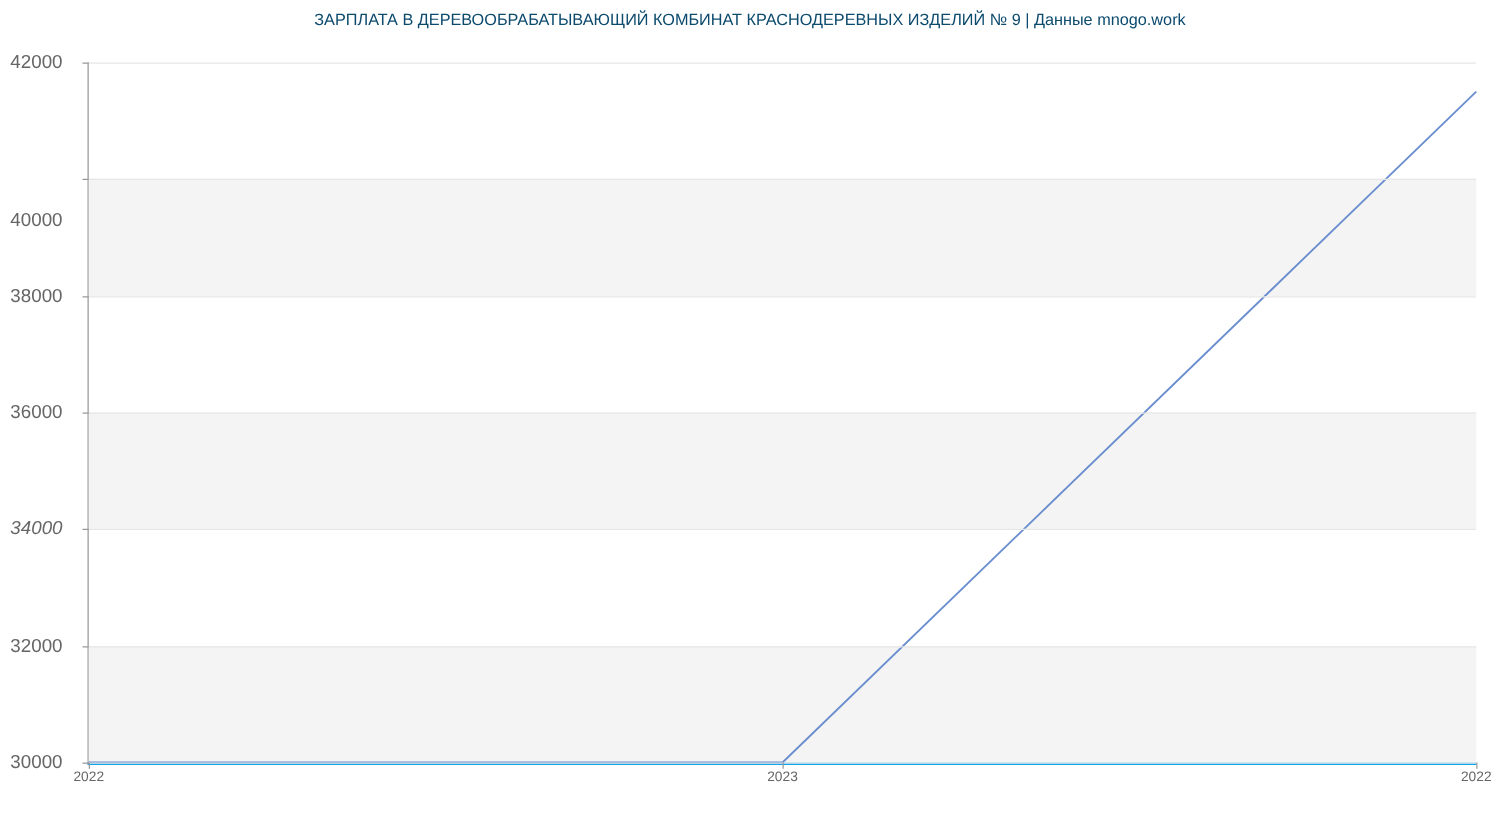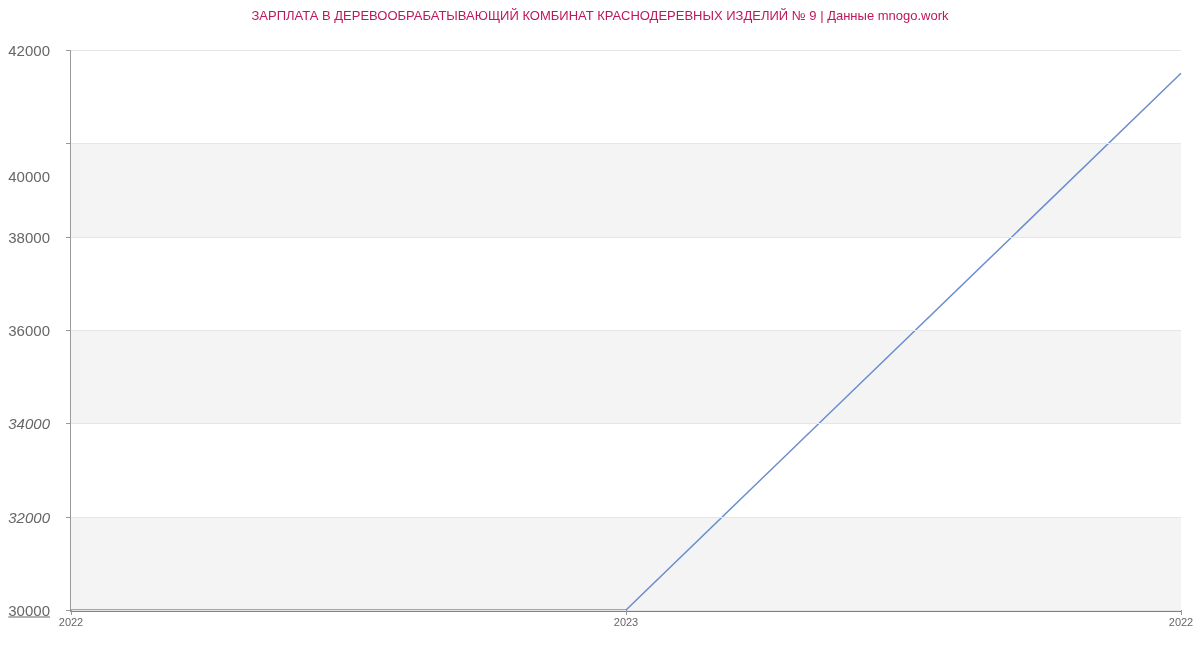--- a/index.html
+++ b/index.html
@@ -9,21 +9,21 @@
     height: 650px;
     background: #ffffff;
     font-family: Arial, Helvetica, sans-serif;
     color: #333;
   }
   .title {
     text-align: center;
     font-size: 13px;
     padding-top: 8px;
     height: 22px;
-    color: #be185d;
+    color: #0c4a6e;
   }
   .chart-wrap {
     position: relative;
     width: 1200px;
     height: 600px;
   }
   .plot-area {
     position: absolute;
     left: 70px;
     top: 20px;
@@ -116,20 +116,20 @@
       <div class="y-tick-mark" style="top: 93.3333px;"></div>
       <div class="grid-line" style="top: 0px;"></div>
       <div class="y-tick-mark" style="top: 0px;"></div>
       <div class="x-tick-mark" style="left: 0px;"></div>
       <div class="x-tick-label" style="left: 0px;">2022</div>
       <div class="x-tick-mark" style="left: 555px;"></div>
       <div class="x-tick-label" style="left: 555px; margin-top: 42px;">2023</div>
       <div class="x-tick-mark" style="left: 1110px;"></div>
       <div class="x-tick-label" style="left: 1110px;">2022</div>
     </div>
-<div class="y-tick-label" style="top: 580px; text-decoration: underline;">30000</div>
-    <div class="y-tick-label" style="top: 486.667px; font-style: italic;">32000</div>
+<div class="y-tick-label" style="top: 580px;">30000</div>
+    <div class="y-tick-label" style="top: 486.667px;">32000</div>
     <div class="y-tick-label" style="top: 393.333px; font-style: italic;">34000</div>
     <div class="y-tick-label" style="top: 300px;">36000</div>
     <div class="y-tick-label" style="top: 206.667px;">38000</div>
     <div class="y-tick-label" style="top: 113.333px; margin-top: 33px;">40000</div>
     <div class="y-tick-label" style="top: 20px;">42000</div>
   </div>
 
 </body></html>

